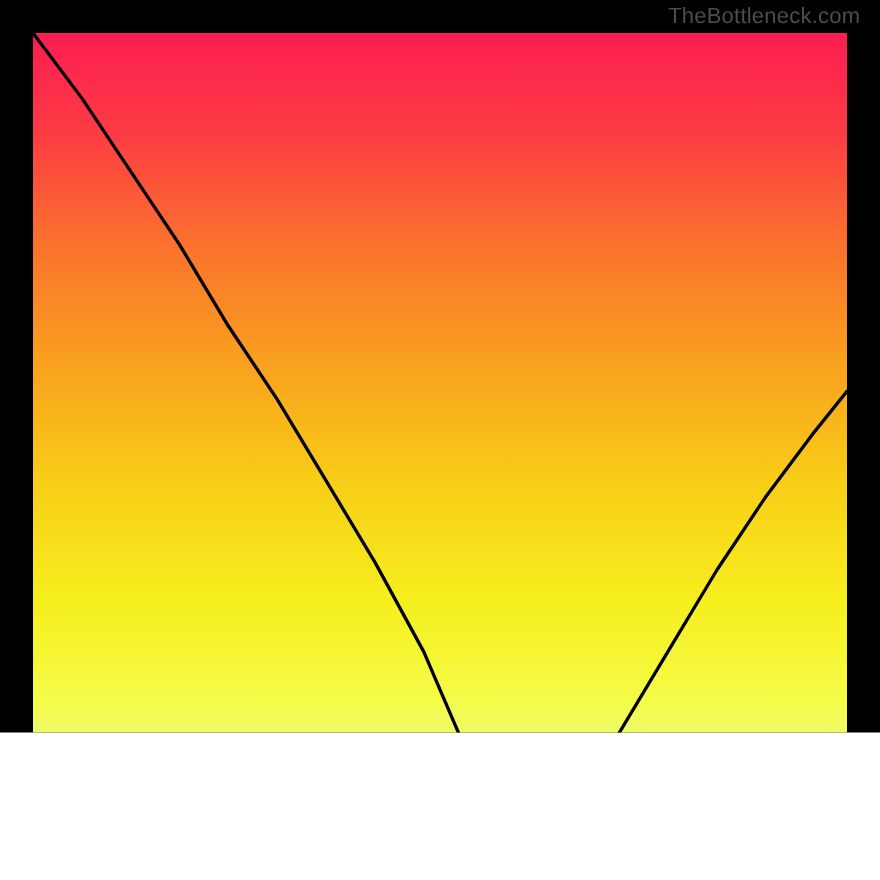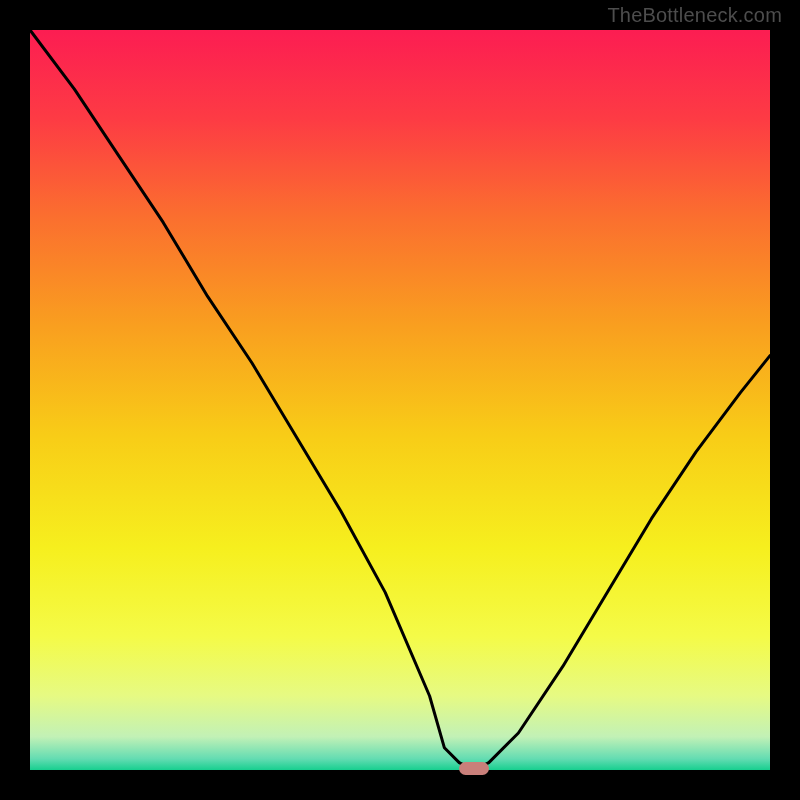--- a/index.html
+++ b/index.html
@@ -3,21 +3,21 @@
 <meta charset="utf-8">
 <style>
   body {
     margin: 0;
     padding: 0;
     background: #fff;
     font-family: Arial, Helvetica, sans-serif;
   }
   .wrap {
     width: 800px;
-    height: 800px;
+    height: 666px;
     position: relative;
   }
   .attrib {
     position: absolute;
     top: 4px;
     right: 18px;
     color: #4d4d4d;
     font-size: 20px;
     letter-spacing: 0.2px;
     font-weight: 400;

